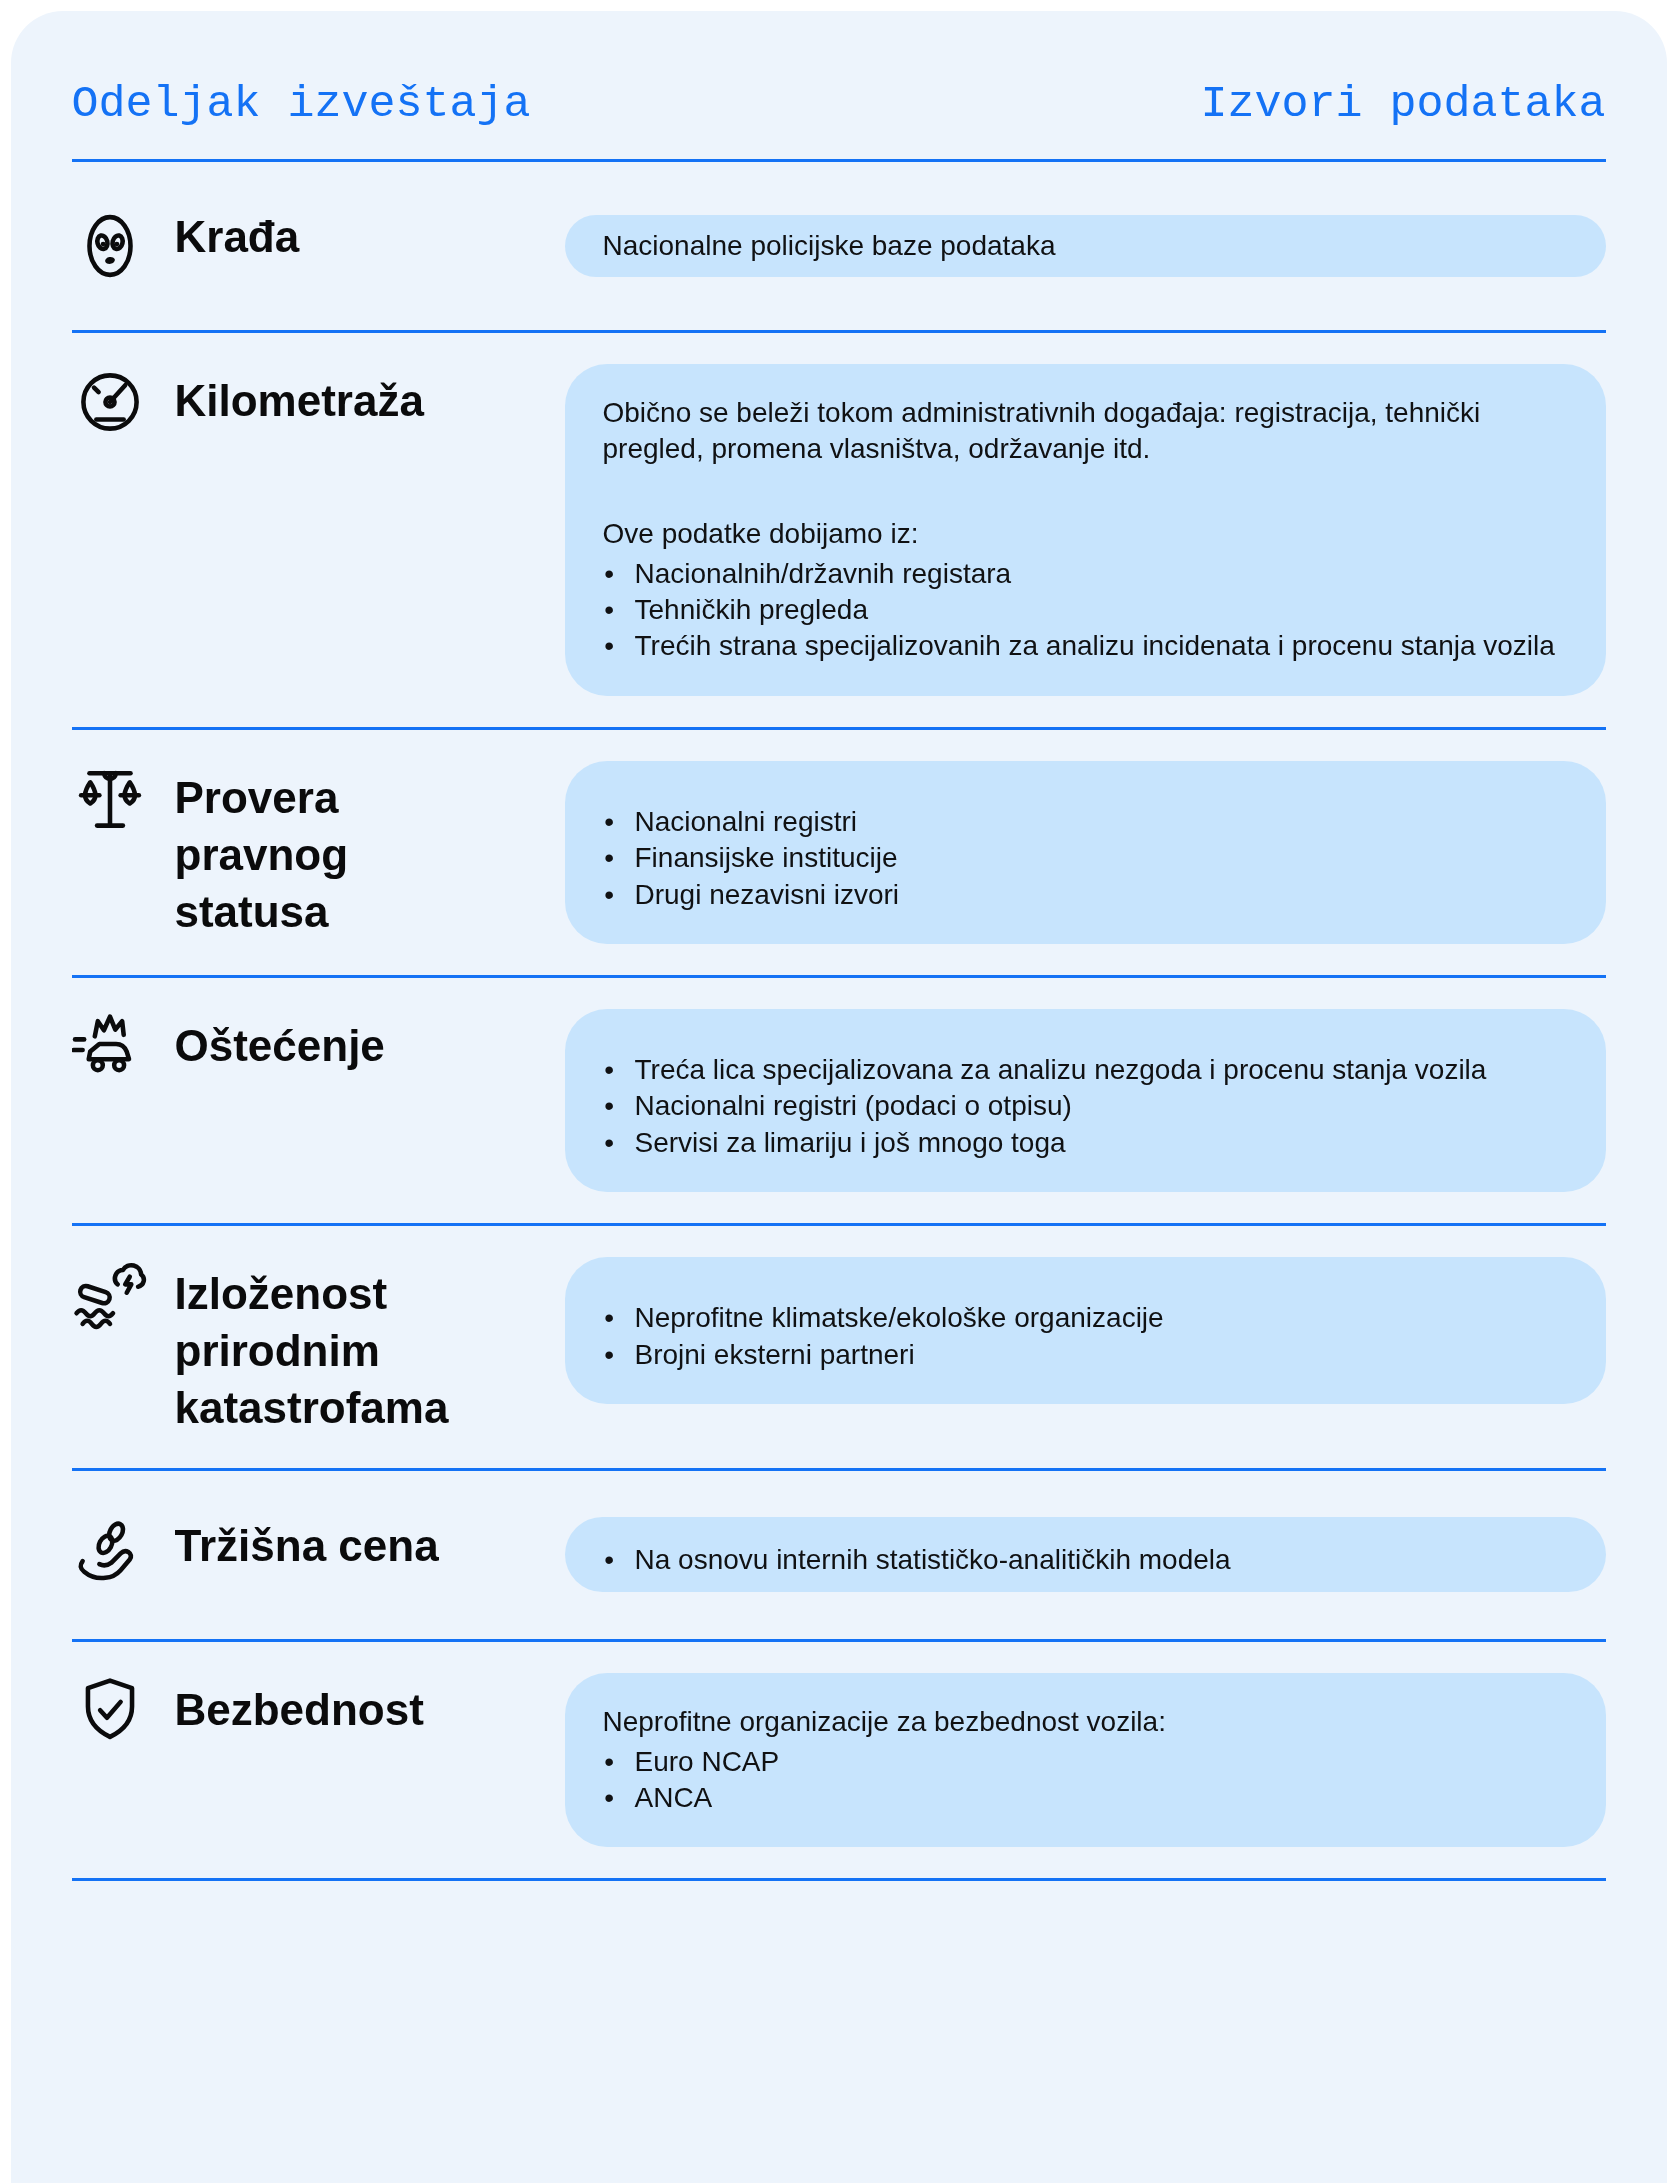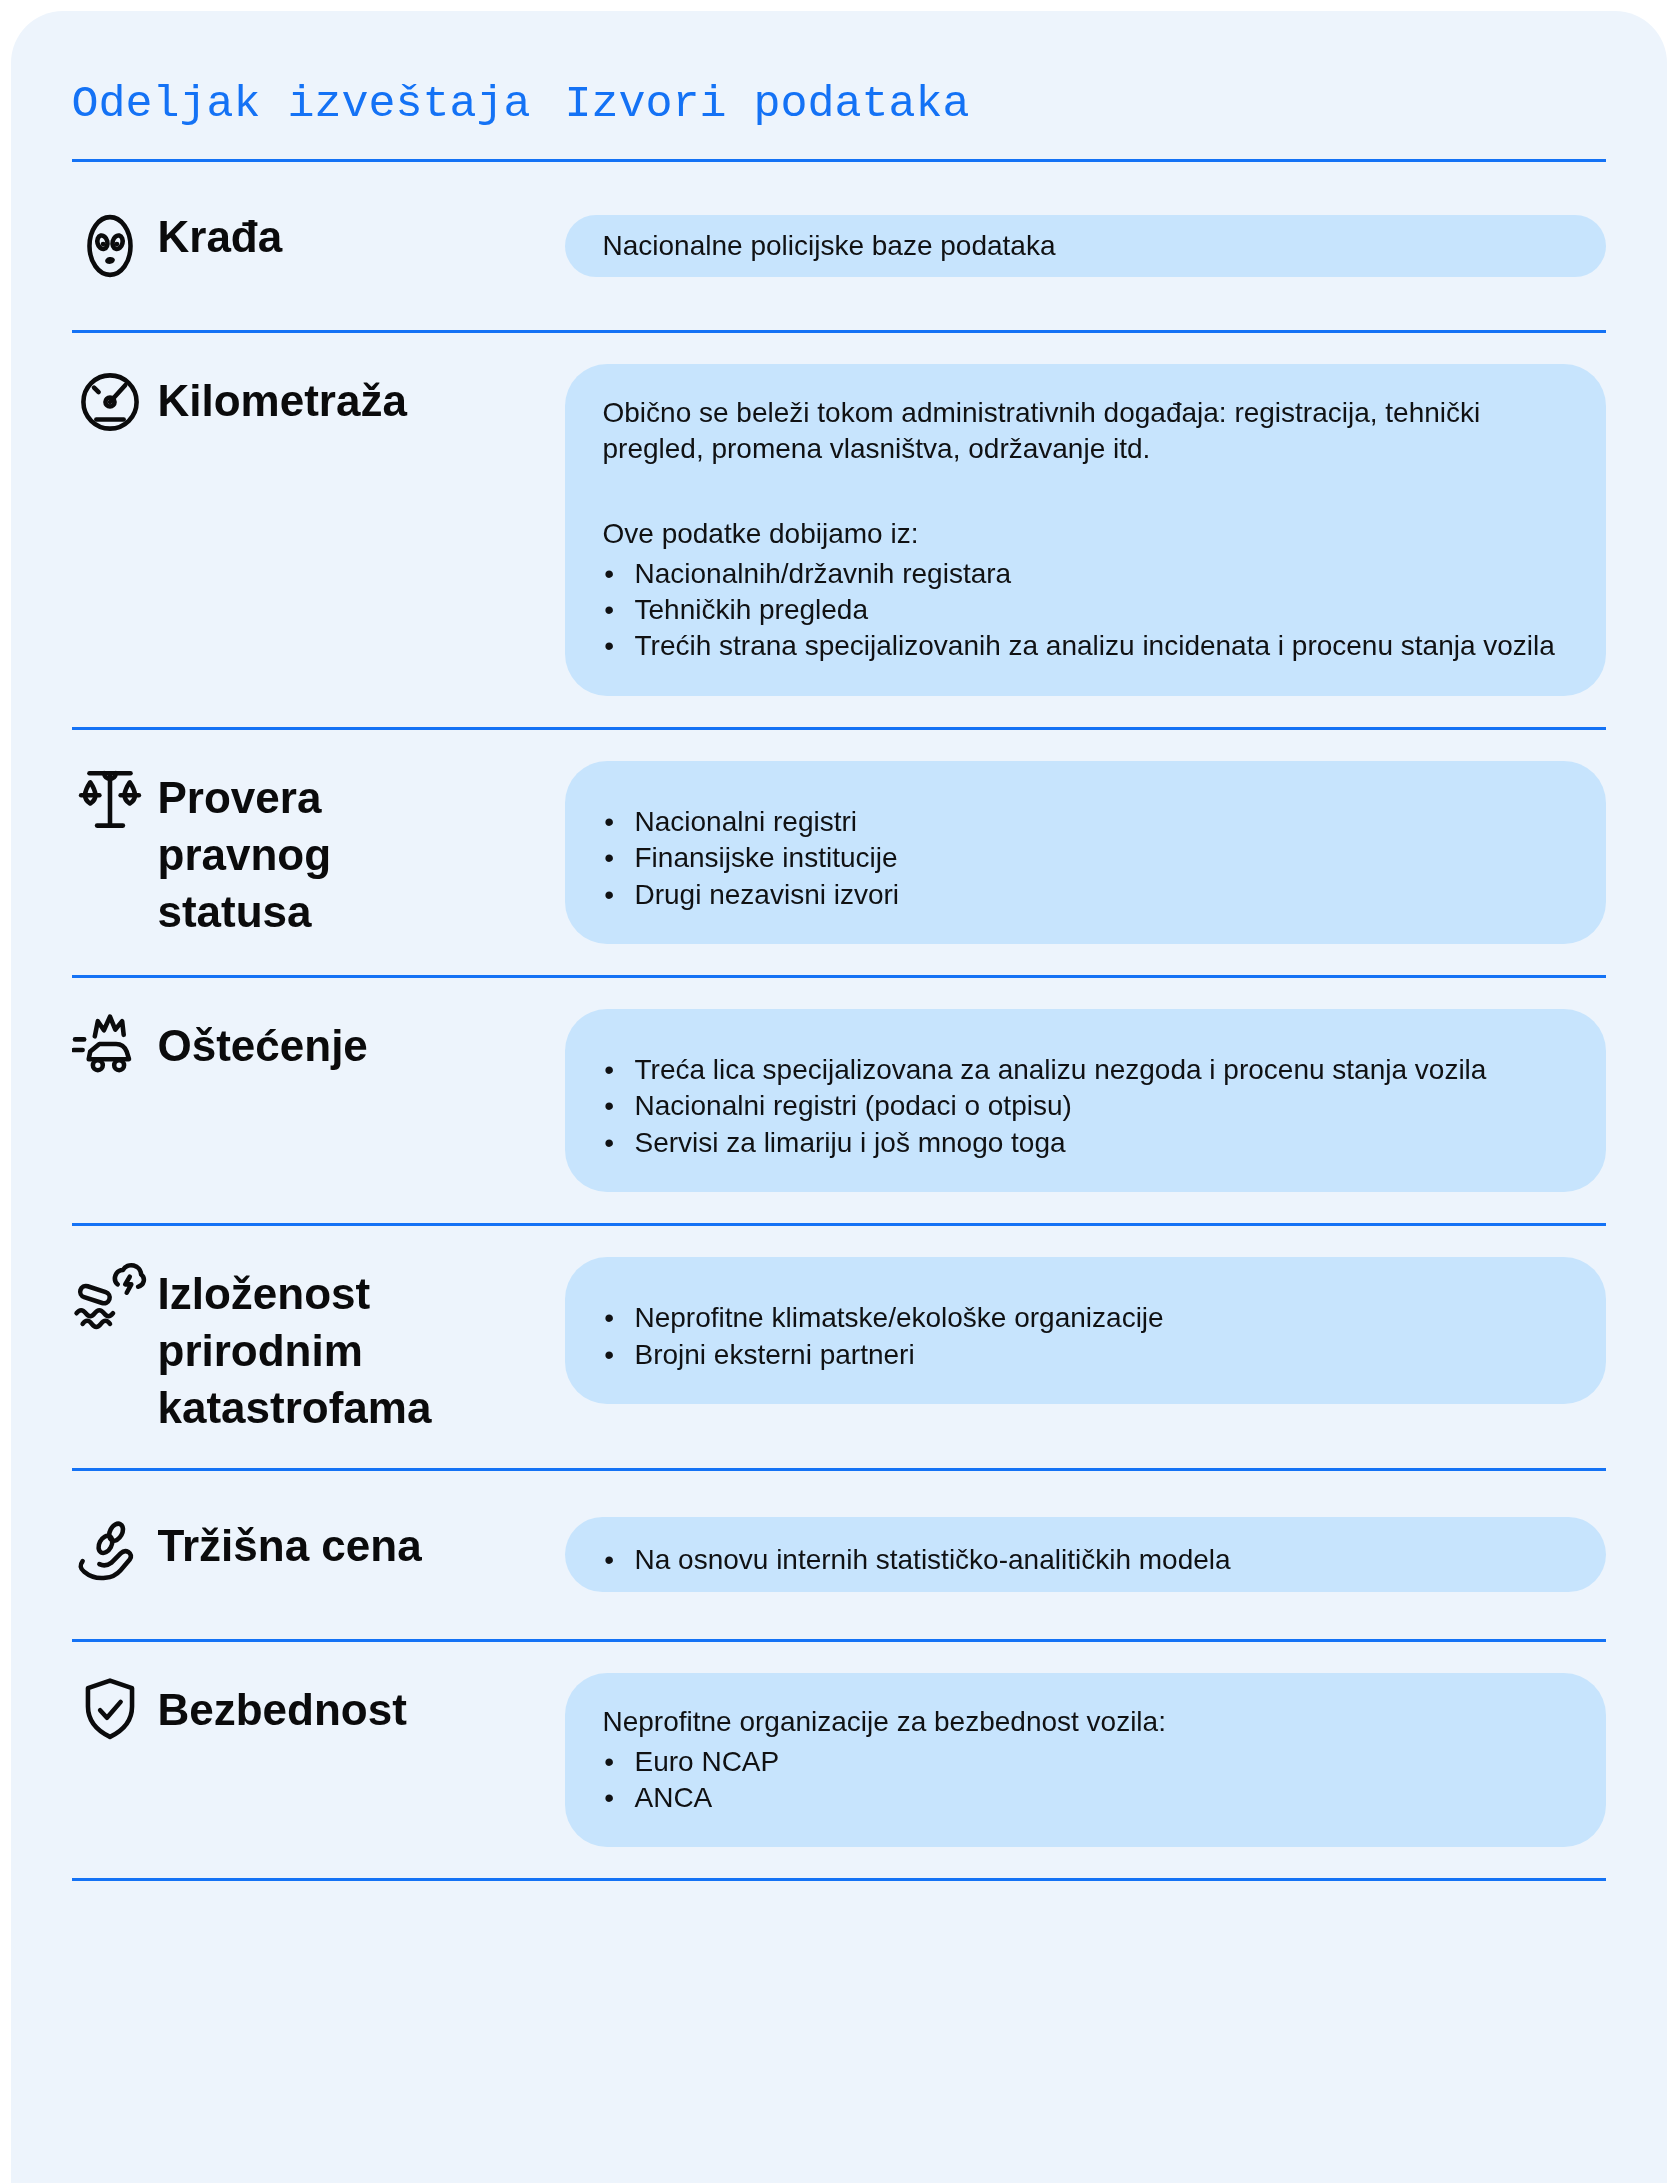--- a/index.html
+++ b/index.html
@@ -12,28 +12,28 @@
     background:#edf4fc;border-radius:52px;box-sizing:border-box;
     padding:65px 61px 0 61px;overflow:hidden;
   }
   .hdr{
     display:grid;grid-template-columns:493px 1fr;align-items:end;
     padding-bottom:25px;border-bottom:3.5px solid #1472f5;font-family:Liberation Mono, monospace;
   }
   .hdr .h{
     font-size:45px;font-weight:500;color:#1472f5;line-height:1.3;
   }
-  .hdr .h2{text-align:left;}
+  .hdr .h2{text-align:right;}
   .row{
     display:grid;grid-template-columns:493px 1fr;align-items:start;
     padding:31px 0;border-bottom:3.5px solid #1472f5;
   }
   .row.center{align-items:center;}
   .row.padlg{padding:46px 0;}
-  .left{display:flex;align-items:flex-start;gap:10px;}
+  .left{display:flex;align-items:flex-start;gap:27px;}
   .icon{width:76px;height:76px;flex:0 0 auto;}
   .icon svg{width:76px;height:76px;display:block;}
   .label{
     font-size:44px;font-weight:700;line-height:1.3;max-width:306px;
     margin-top:7.9px;
   }
   .row.center .label{margin-top:0;}
   .pill{
     background:#c7e4fd;border-radius:42px;padding:31px 38px;
     font-size:28px;line-height:1.3;color:#101113;

